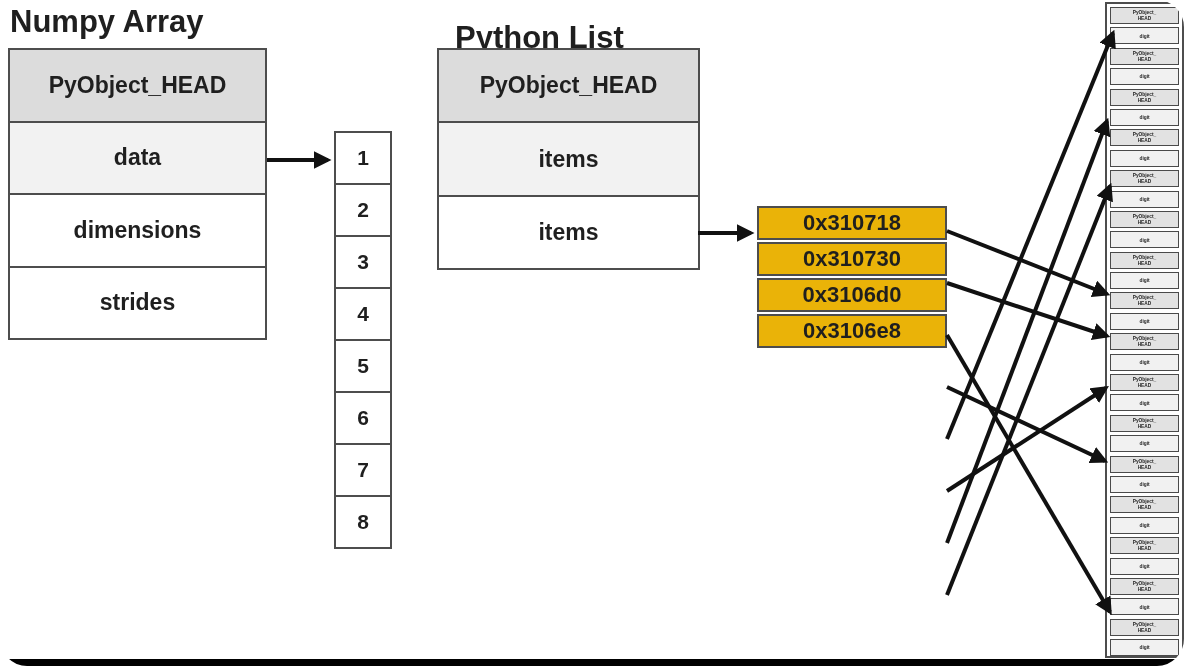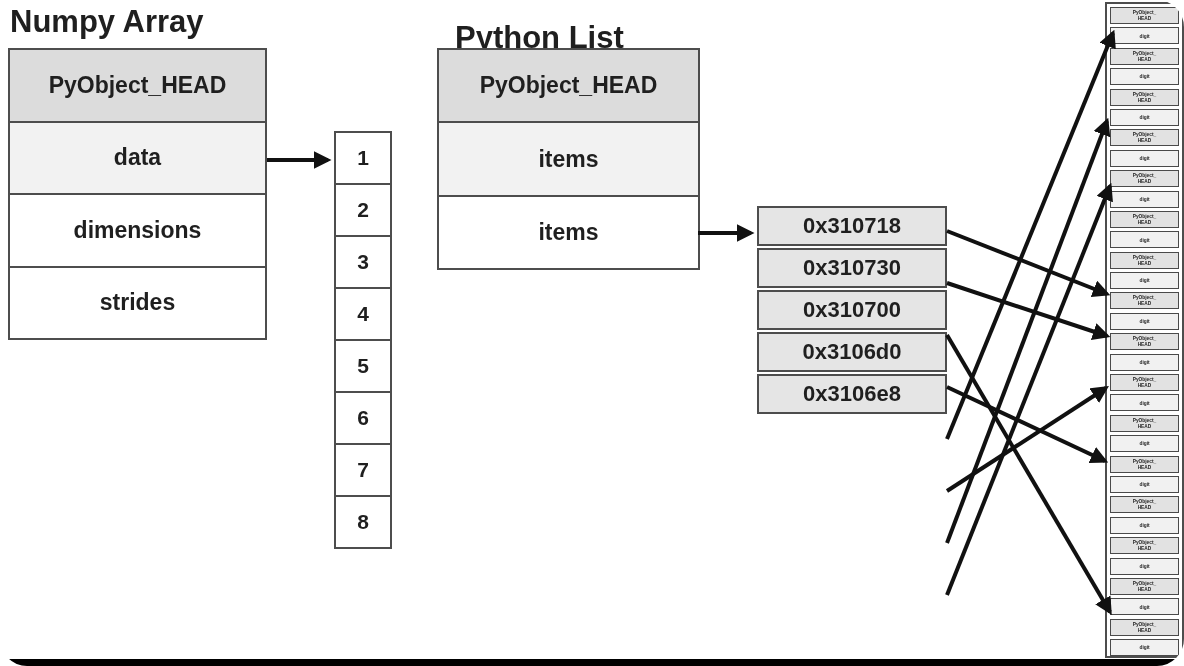--- a/index.html
+++ b/index.html
@@ -28,21 +28,21 @@
   .struct .row:first-child{border-top:none;}
   .row.head{background:var(--head-fill);}
   .row.light{background:var(--light-fill);}
   .row.white{background:var(--white-fill);}
 
   .buffer{position:absolute;left:334px;top:131px;width:54px;border:2px solid var(--border);background:#fff;}
   .buffer .cell{height:50px;border-top:2px solid var(--border);display:flex;align-items:center;justify-content:center;font-size:21px;background:#fff;}
   .buffer .cell:first-child{border-top:none;}
 
   .addresses{position:absolute;left:757px;top:206px;width:190px;display:flex;flex-direction:column;gap:2px;}
-  .addresses .cell{box-sizing:border-box;height:40px;border:2px solid var(--border);background:#e5e5e5;
+  .addresses .cell{box-sizing:border-box;height:34px;border:2px solid var(--border);background:#eab308;
     display:flex;align-items:center;justify-content:center;font-size:22px;}
 
   .memcol{position:absolute;left:1105px;top:2px;width:79px;height:656px;box-sizing:border-box;
     border:2px solid var(--border);padding:3px;display:flex;flex-direction:column;gap:3.4px;background:#fff;}
   .mcell{box-sizing:border-box;flex:none;height:17px;border:1px solid #4a4a4a;
     display:flex;align-items:center;justify-content:center;overflow:hidden;}
   .mcell.mhead{background:var(--mem-head-fill);}
   .mcell.mval{background:var(--mem-value-fill);}
   .mcell .txt{font-size:10px;line-height:1.05;text-align:center;white-space:nowrap;transform:scale(0.48);font-weight:bold;}
 
@@ -80,21 +80,20 @@
 
   <div class="struct" id="python-struct">
     <div class="row head">PyObject_HEAD</div>
     <div class="row light">items</div>
     <div class="row white">items</div>
   </div>
 
   <div class="addresses">
     <div class="cell">0x310718</div>
     <div class="cell">0x310730</div>
-    <div class="cell">0x310700</div>
     <div class="cell">0x3106d0</div>
     <div class="cell">0x3106e8</div>
   </div>
 
   <div class="memcol">
       <div class="mcell mhead">
         <div class="txt">PyObject_<br>HEAD</div>
       </div>
       <div class="mcell mval">
         <div class="txt">digit</div>

